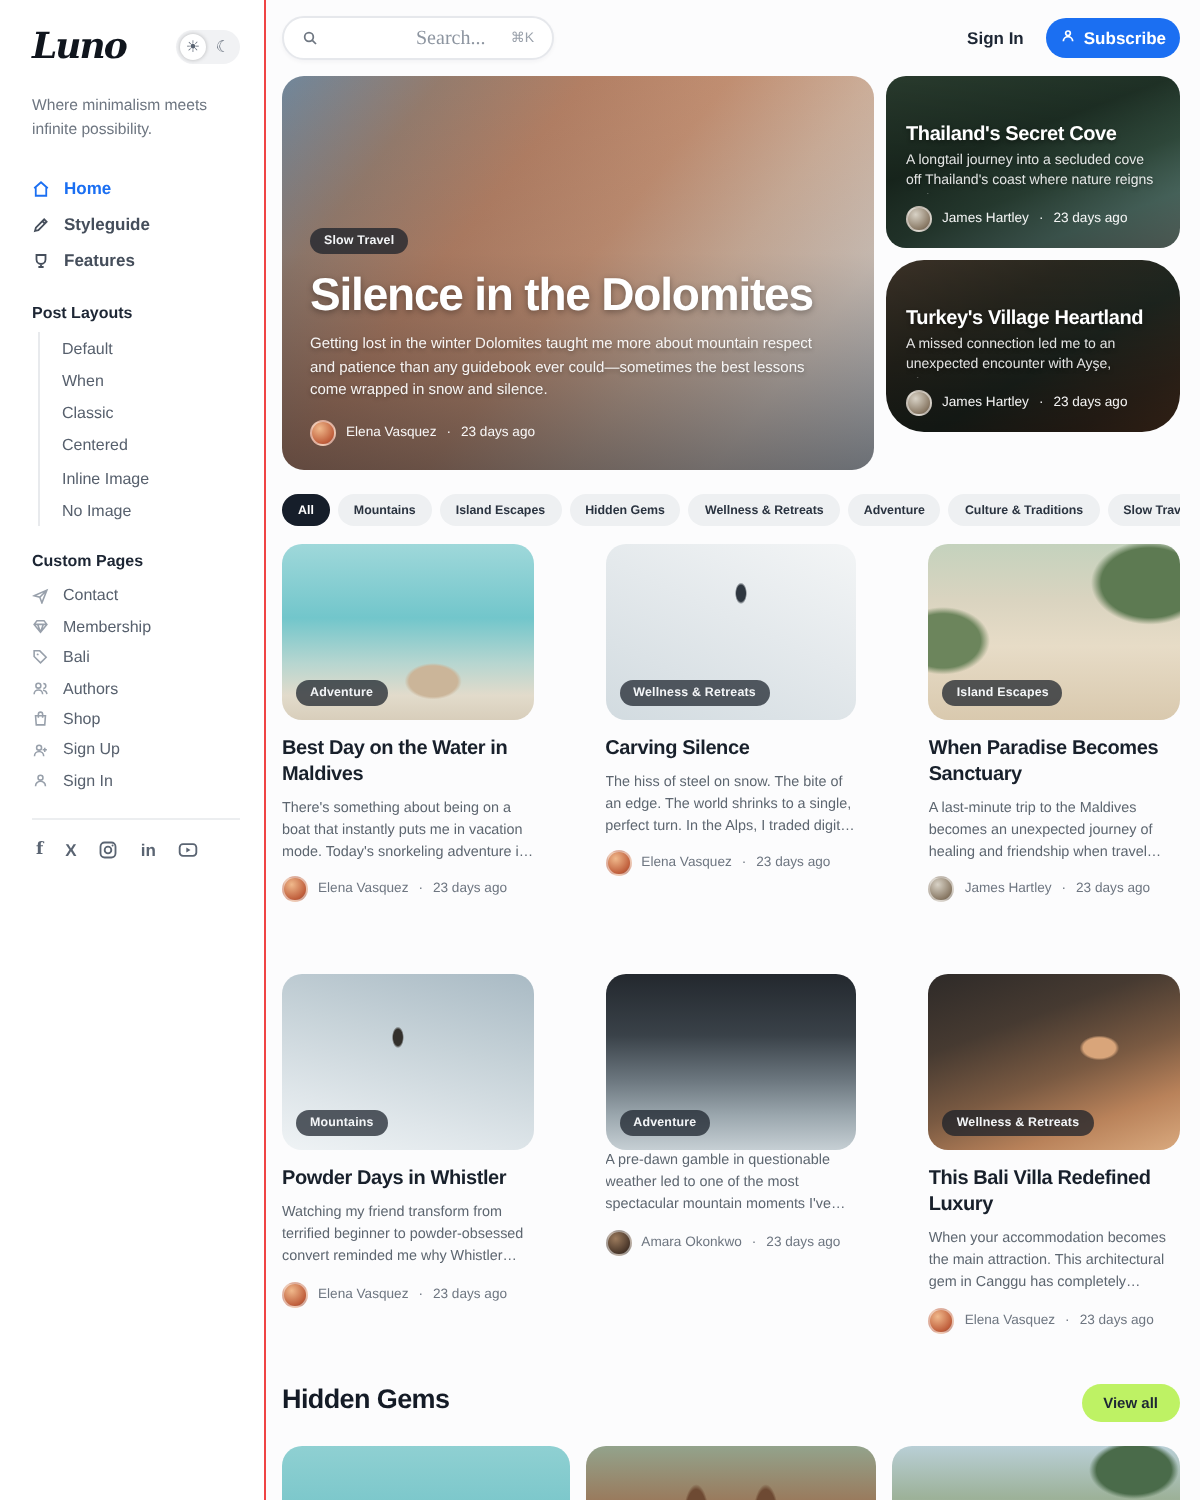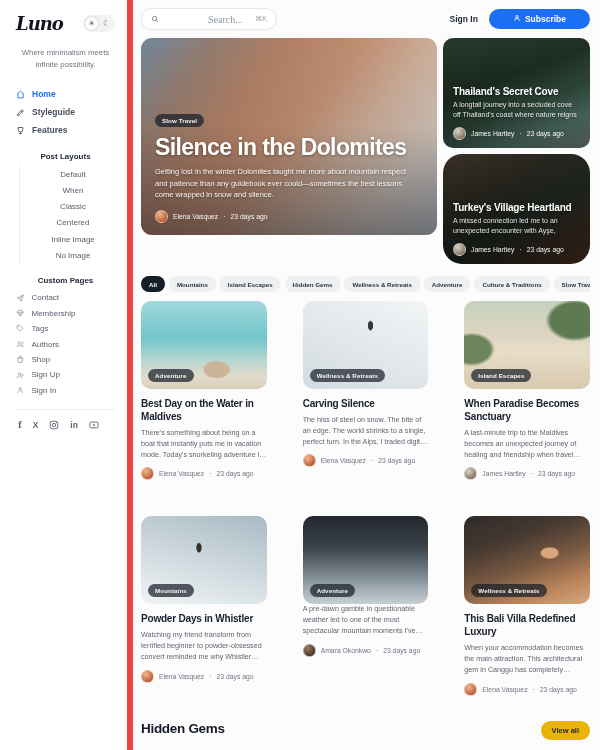--- a/index.html
+++ b/index.html
@@ -1,21 +1,21 @@
 <!DOCTYPE html>
 <html><head>
 <meta charset="utf-8">
 <style>
   * { margin:0; padding:0; box-sizing:border-box; }
   html,body { width:600px; }
   body { font-family:"Liberation Sans",sans-serif; background:#fff; color:#18202b; }
   .page { width:600px; height:750px; display:flex; overflow:hidden; background:#fcfcfd; }
 
   
-  .sidebar { width:133px; flex:none; background:#fff; border-right:6px solid #ef4444; padding:13px 12px 0 16px; display:flex; flex-direction:column;text-align:center; }
+  .sidebar { width:133px; flex:none; background:#fff; border-right:1px solid #ef4444; padding:13px 12px 0 16px; display:flex; flex-direction:column; }
   .logo-row { display:flex; justify-content:space-between; align-items:center; }
   .logo { font-family:"DejaVu Serif",serif; font-style:italic; font-weight:700; font-size:18px; letter-spacing:-1px; color:#10151d; }
   .theme-toggle { display:flex; align-items:center; background:#f1f2f4; border-radius:999px; padding:2px; gap:2px; }
   .theme-btn { width:13px; height:13px; border-radius:50%; display:flex; align-items:center; justify-content:center; font-size:8px; color:#5a6472; cursor:pointer; }
   .theme-btn.active { background:#fff; box-shadow:0 0 2px rgba(0,0,0,.25); }
   .tagline { font-size:7.8px; color:#6e7681; line-height:1.55; margin:13px 0 14px; }
   .nav-item { display:flex; align-items:center; gap:7px; font-size:8.5px; color:#454e5b; padding:4px 0; font-weight:700; cursor:pointer; }
   .nav-item.active { color:#1b6ff2; }
   .nav-item svg { width:9px; height:9px; }
   .section-label { font-size:8px; font-weight:700; color:#1d2634; margin:13px 0 5px; }
@@ -30,29 +30,29 @@
   
   .main { flex:1; padding:0 10px 0 8px; overflow:hidden; }
   .top-bar { display:flex; align-items:center; justify-content:space-between; padding-top:8px; }
   .search-box { display:flex; align-items:center; gap:5px; background:#fff; border:1px solid #e6e8ec; border-radius:999px; padding:0 9px; height:22px; width:136px; box-shadow:0 1px 2px rgba(16,24,40,.04); }
   .search-box svg { width:8px; height:8px; color:#6e7681; flex:none; }
   .search-input { border:none; outline:none; flex:1; min-width:0; font-size:10px; color:#333; background:transparent; font-family:Liberation Serif, serif;margin-left:44px; }
   .search-input::placeholder { color:#8d95a0; }
   .kbd { font-size:7px; color:#9aa1ab; flex:none; }
   .top-actions { display:flex; align-items:center; gap:11px; }
   .signin-link { font-size:8.5px; font-weight:700; color:#1d2634; cursor:pointer; }
-  .subscribe-btn { display:flex; align-items:flex-start; gap:4px; background:#1b6ff2; color:#fff; font-size:8.5px; font-weight:700; padding:5px 24px; border-radius:999px; border:none; cursor:pointer; font-family:inherit; }
+  .subscribe-btn { display:flex; align-items:flex-start; gap:4px; background:#1b6ff2; color:#fff; font-size:8.5px; font-weight:700; padding:5px 7px; border-radius:999px; border:none; cursor:pointer; font-family:inherit; }
   .subscribe-btn svg { width:8px; height:8px; }
 
   
   .hero-grid { display:grid; grid-template-columns:1fr 147px; gap:6px; margin-top:8px; }
   .img-card { border-radius:11px; position:relative; overflow:hidden; display:flex; flex-direction:column; justify-content:flex-end; color:#fff; cursor:pointer; }
   .hero-card { height:197px; padding:12px 14px; }
   .side-col { display:flex; flex-direction:column; gap:6px; }
-  .side-card { height:110px; border-radius:10px; padding:8px 10px; }
+  .side-card { height:86px; border-radius:10px; padding:8px 10px; }
   .badge { background:rgba(24,30,40,.72); color:#f3f5f7; font-size:6.2px; font-weight:700; padding:3px 7px; border-radius:999px; width:max-content; letter-spacing:.1px; }
   .hero-title { font-size:23px; font-weight:700; letter-spacing:-.6px; margin:7px 0 5px; text-shadow:0 1px 3px rgba(0,0,0,.35); }
   .hero-excerpt { font-size:7.5px; line-height:1.55; color:rgba(255,255,255,.93); margin-bottom:9px; max-width:96%; text-shadow:0 1px 2px rgba(0,0,0,.3); }
   .meta { display:flex; align-items:center; gap:5px; font-size:6.8px; }
   .meta-light { color:rgba(255,255,255,.95); }
   .meta-dark { color:#6e7681; }
   .avatar { width:13px; height:13px; border-radius:50%; flex:none; border:1px solid rgba(255,255,255,.5); }
   .av-elena { background:radial-gradient(circle at 35% 30%, #f0b98c, #c05f3c 70%, #8a3d28); }
   .av-james { background:radial-gradient(circle at 35% 30%, #d8d2c6, #8a7a66 70%, #54483a); }
   .av-amara { background:radial-gradient(circle at 35% 30%, #9c7b5d, #4a372a 70%, #241a12); }
@@ -69,21 +69,21 @@
   .post-card { cursor:pointer; }
   .post-img { height:88px; border-radius:10px; position:relative; overflow:hidden; }
   .post-badge { position:absolute; left:7px; bottom:7px; }
   .post-title { font-size:10px; font-weight:700; letter-spacing:-.2px; line-height:1.3; margin:8px 0 5px; color:#18202b; }
   .post-excerpt { font-size:7.2px; line-height:1.5; color:#5d6670; margin-bottom:7px; display:-webkit-box; -webkit-line-clamp:3; -webkit-box-orient:vertical; overflow:hidden; }
 
   
   .section-head { display:flex; justify-content:space-between; align-items:flex-start; margin-top:25px; }
   .section-title { font-size:13.5px; font-weight:700; letter-spacing:-.3px; color:#141b26; }
   .section-sub { font-size:7.8px; color:#6e7681; margin-top:3px; }
-  .viewall-btn { background:#eab308; color:#1d2634; font-size:7.5px; font-weight:700; padding:5px 11px; border-radius:999px; border:none; cursor:pointer; font-family:inherit; flex:none; }
+  .viewall-btn { background:#bef264; color:#1d2634; font-size:7.5px; font-weight:700; padding:5px 11px; border-radius:999px; border:none; cursor:pointer; font-family:inherit; flex:none; }
   .bottom-grid { display:grid; grid-template-columns:repeat(3,1fr); gap:8px; margin-top:12px; }
   .bottom-img { height:120px; border-radius:10px; position:relative; overflow:hidden; }
 
   
   .ph-hero { background:
     linear-gradient(180deg, rgba(15,20,30,.12) 0%, rgba(15,20,30,.18) 45%, rgba(12,16,24,.55) 100%),
     linear-gradient(128deg, #7e97ad 0%, #a78a78 18%, #c98e6e 34%, #d99f7d 50%, #e6c3aa 66%, #ecdccf 82%, #dde2e6 100%); }
   .ph-side1 { background:
     linear-gradient(180deg, rgba(0,0,0,.30) 0%, rgba(0,0,0,.62) 100%),
     linear-gradient(160deg, #3a5340 0%, #2c4636 38%, #4f7a63 60%, #8fc9b8 80%, #c2e1d3 100%); }
@@ -176,21 +176,21 @@
         <svg viewBox="0 0 24 24" fill="none" stroke="currentColor" stroke-width="2.2">
             <path d="M7 4 H17 L21 9 L12 20 L3 9 Z M3 9 H21 M12 20 L8 9 M12 20 L16 9"></path>
           </svg>
         <span>Membership</span>
       </div>
       <div class="cp-item">
         <svg viewBox="0 0 24 24" fill="none" stroke="currentColor" stroke-width="2.2">
             <path d="M3 12 V4 H11 L20 13 L12 21 Z"></path>
             <circle cx="8" cy="9" r="1.4" fill="currentColor" stroke="none"></circle>
           </svg>
-        <span>Tags</span>
+        <span>Bali</span>
       </div>
       <div class="cp-item">
         <svg viewBox="0 0 24 24" fill="none" stroke="currentColor" stroke-width="2.2">
             <circle cx="9" cy="8" r="3.5"></circle>
             <path d="M3 20 a6 6 0 0 1 12 0 M16 5 a3.5 3.5 0 0 1 0 7 M15.5 14.5 a6 6 0 0 1 5.5 5.5"></path>
           </svg>
         <span>Authors</span>
       </div>
       <div class="cp-item">
         <svg viewBox="0 0 24 24" fill="none" stroke="currentColor" stroke-width="2.2">

